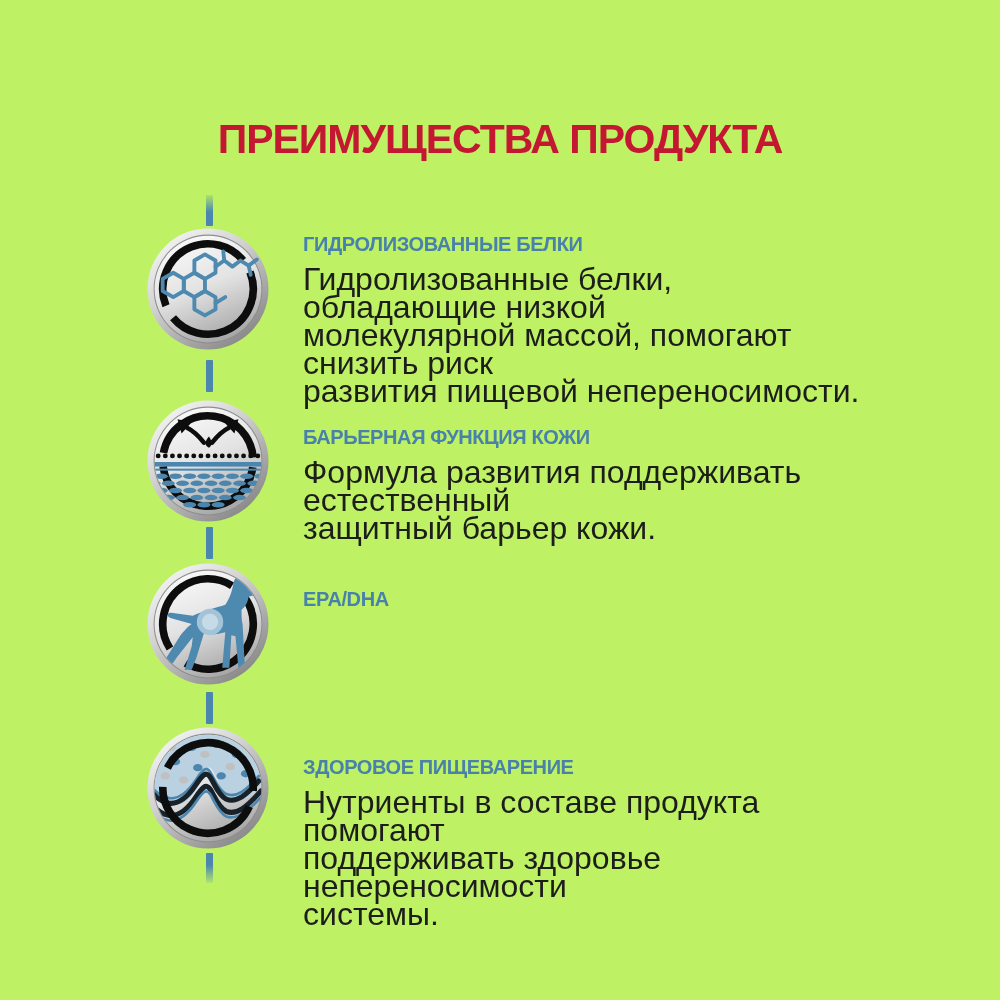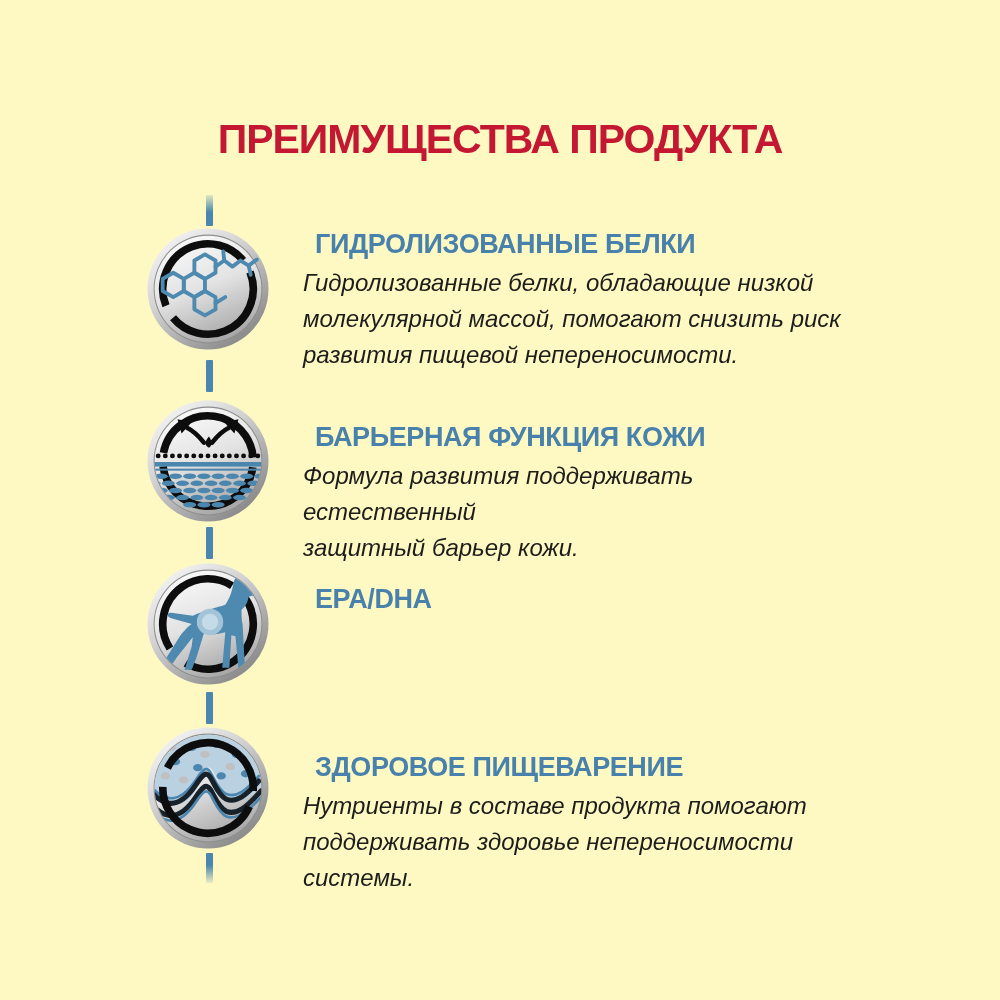--- a/index.html
+++ b/index.html
@@ -1,25 +1,25 @@
 <!DOCTYPE html>
 <html><head>
 <meta charset="utf-8">
 <style>
   html,body{margin:0;padding:0;background:#ffffff;}
-  .page{position:relative;width:1000px;height:1000px;background:#fef9c3;overflow:hidden;
+  .page{position:relative;width:1000px;height:1000px;background:#bef264;overflow:hidden;
         font-family:"Liberation Sans", sans-serif;}
   .title{position:absolute;top:116px;left:0;width:1000px;text-align:center;
          font-size:41px;font-weight:bold;letter-spacing:-1px;}
   .icon-badge{position:absolute;left:147px;width:122px;height:122px;}
   .icon-badge svg{display:block;width:122px;height:122px;}
   .connector{position:absolute;left:206px;width:7px;border-radius:1px;}
   .section-text{position:absolute;left:303px;width:568px;}
-  .heading{font-size:27px;font-weight:bold;letter-spacing:-0.4px;line-height:30px;margin:0 0 6px 12px;}
-  .body{font-size:24px;line-height:36px;color:#1d1d1b;white-space:pre-line;font-style:italic;}
+  .heading{font-size:20px;font-weight:bold;letter-spacing:-0.4px;line-height:30px;margin:0 0 6px 0;}
+  .body{font-size:32px;line-height:28px;color:#1d1d1b;white-space:pre-line;}
 </style>
 </head>
 <body>
 
 <div class="page">
 
   <div class="title" style="color:#c41832;">ПРЕИМУЩЕСТВА ПРОДУКТА</div>
 
   <div class="connector" style="top:195px;height:31px;background:linear-gradient(to bottom,rgba(74,134,173,0.15),#4a86ad 55%);"></div>
   <div class="connector" style="top:360px;height:32px;background:#4a86ad;"></div>

